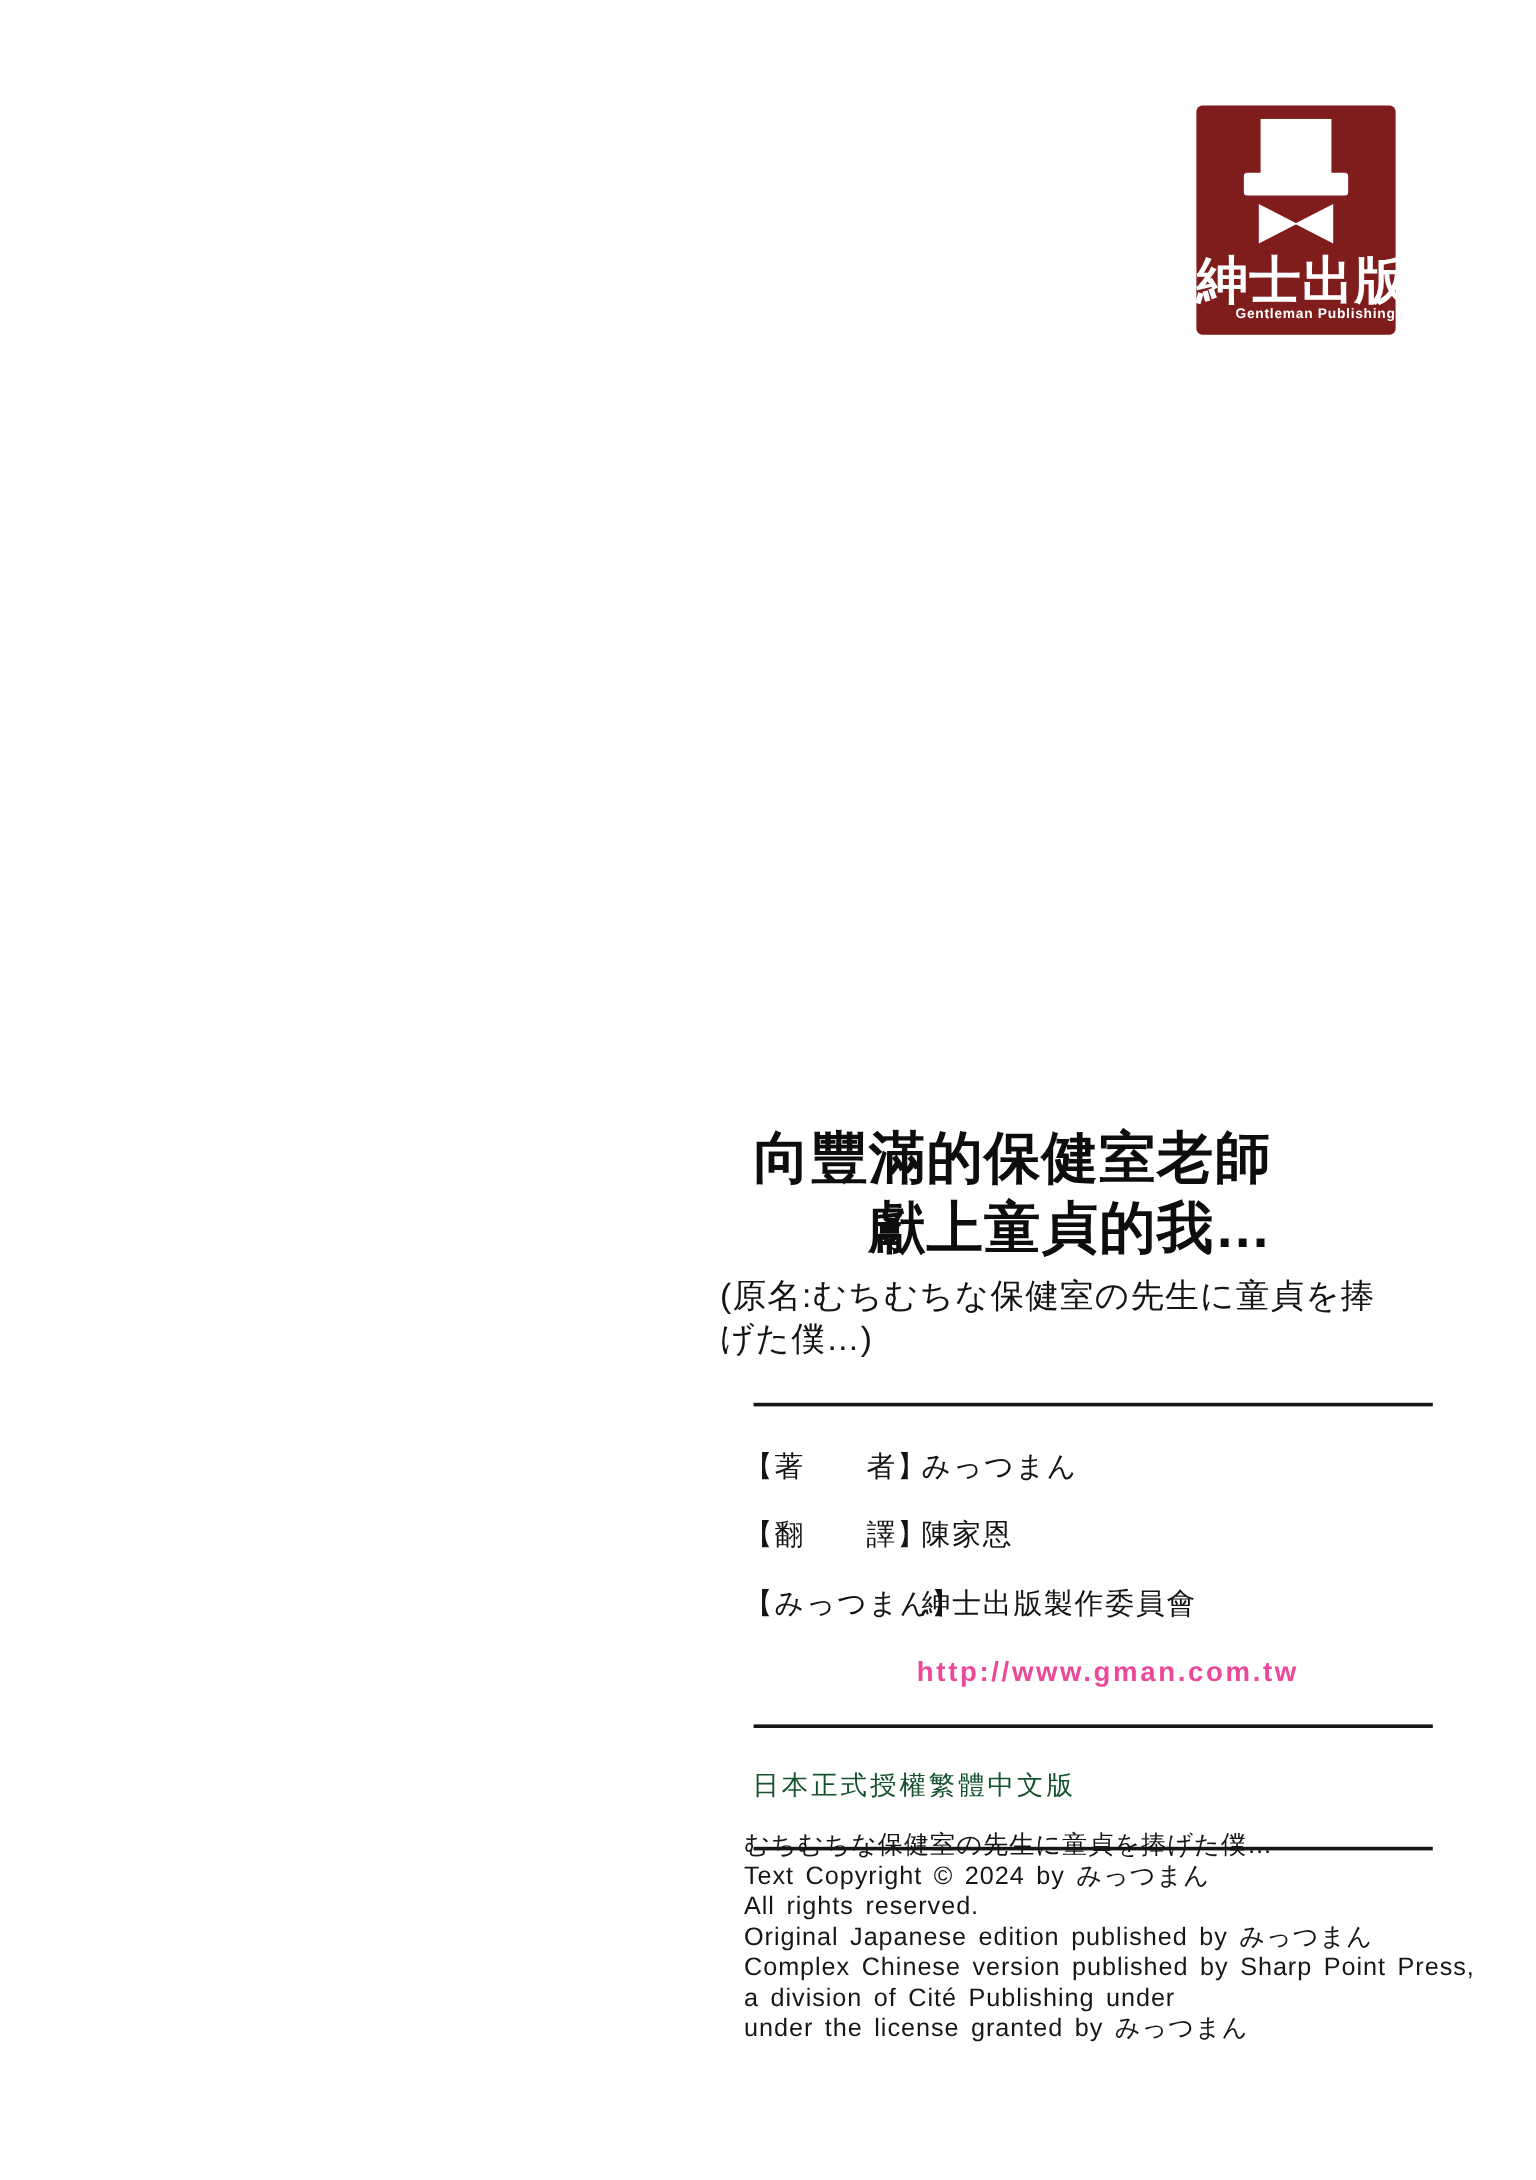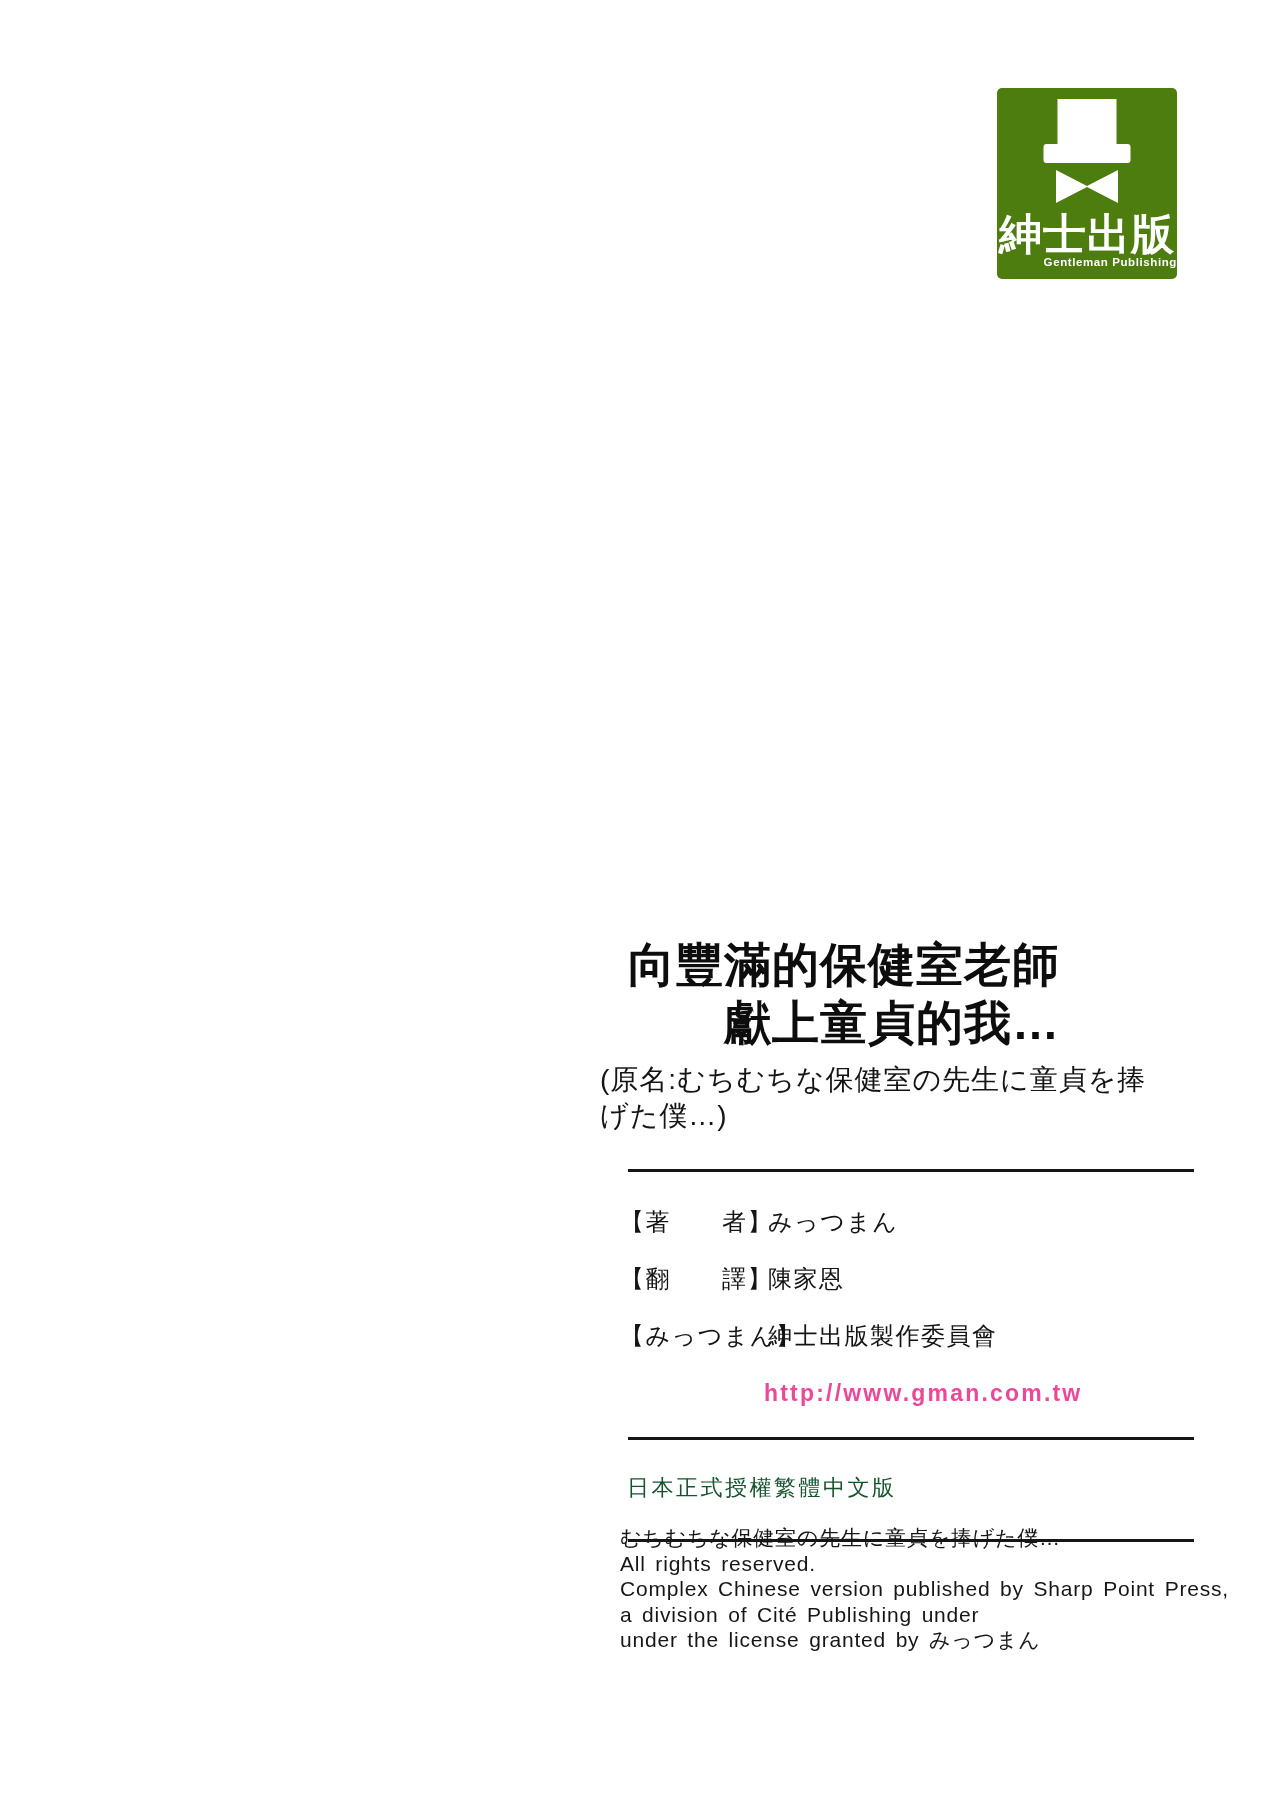--- a/index.html
+++ b/index.html
@@ -10,22 +10,22 @@
     background: #ffffff;
     font-family: "Liberation Sans", "DejaVu Sans", sans-serif;
     color: #0f0f0f;
     overflow: hidden;
   }
 
   
   .logo-box {
     position: absolute;
     left: 997px; top: 88px;
-    width: 180px; height: 191px;
-    background: #4d7c0f;
+    width: 166px; height: 191px;
+    background: #7f1d1d;
     border-radius: 5px;
   }
   .logo-icon {
     position: absolute;
     left: 50%; top: 11px;
     transform: translateX(-50%);
   }
   .logo-zh {
     position: absolute;
     left: 0; right: 0; top: 123px;
@@ -168,19 +168,21 @@
   <div class="site-url">http://www.gman.com.tw</div>
 
   <div class="rule rule-2"></div>
 
   <div class="license-note">日本正式授權繁體中文版</div>
 
   <div class="rule rule-3"></div>
 
   <div class="copyright">
     <div class="c-line">むちむちな保健室の先生に童貞を捧げた僕…</div>
+    <div class="c-line">Text Copyright © 2024 by みっつまん</div>
     <div class="c-line">All rights reserved.</div>
+    <div class="c-line">Original Japanese edition published by みっつまん</div>
     <div class="c-line">Complex Chinese version published by Sharp Point Press,</div>
     <div class="c-line">a division of Cité Publishing under</div>
     <div class="c-line">under the license granted by みっつまん</div>
   </div>
 
 </div>
 
 </body></html>

